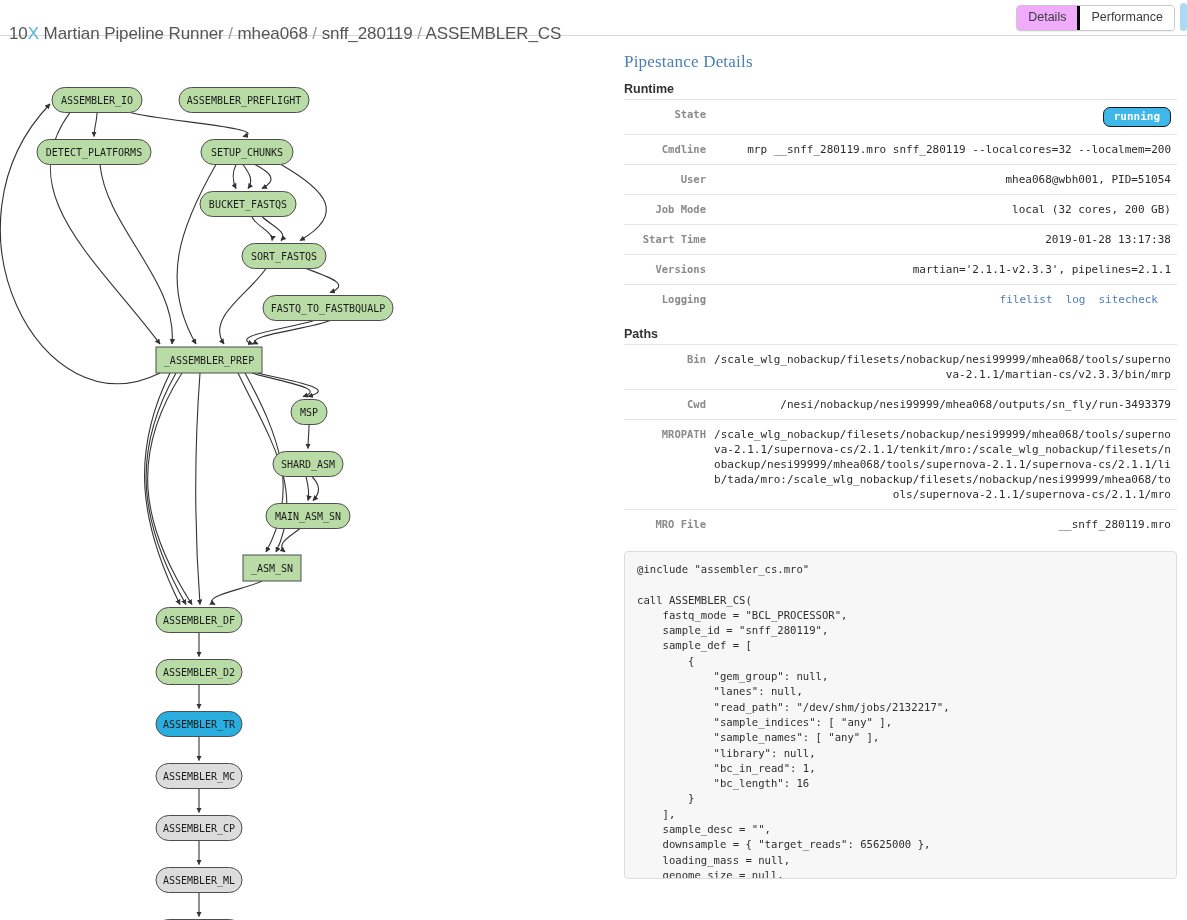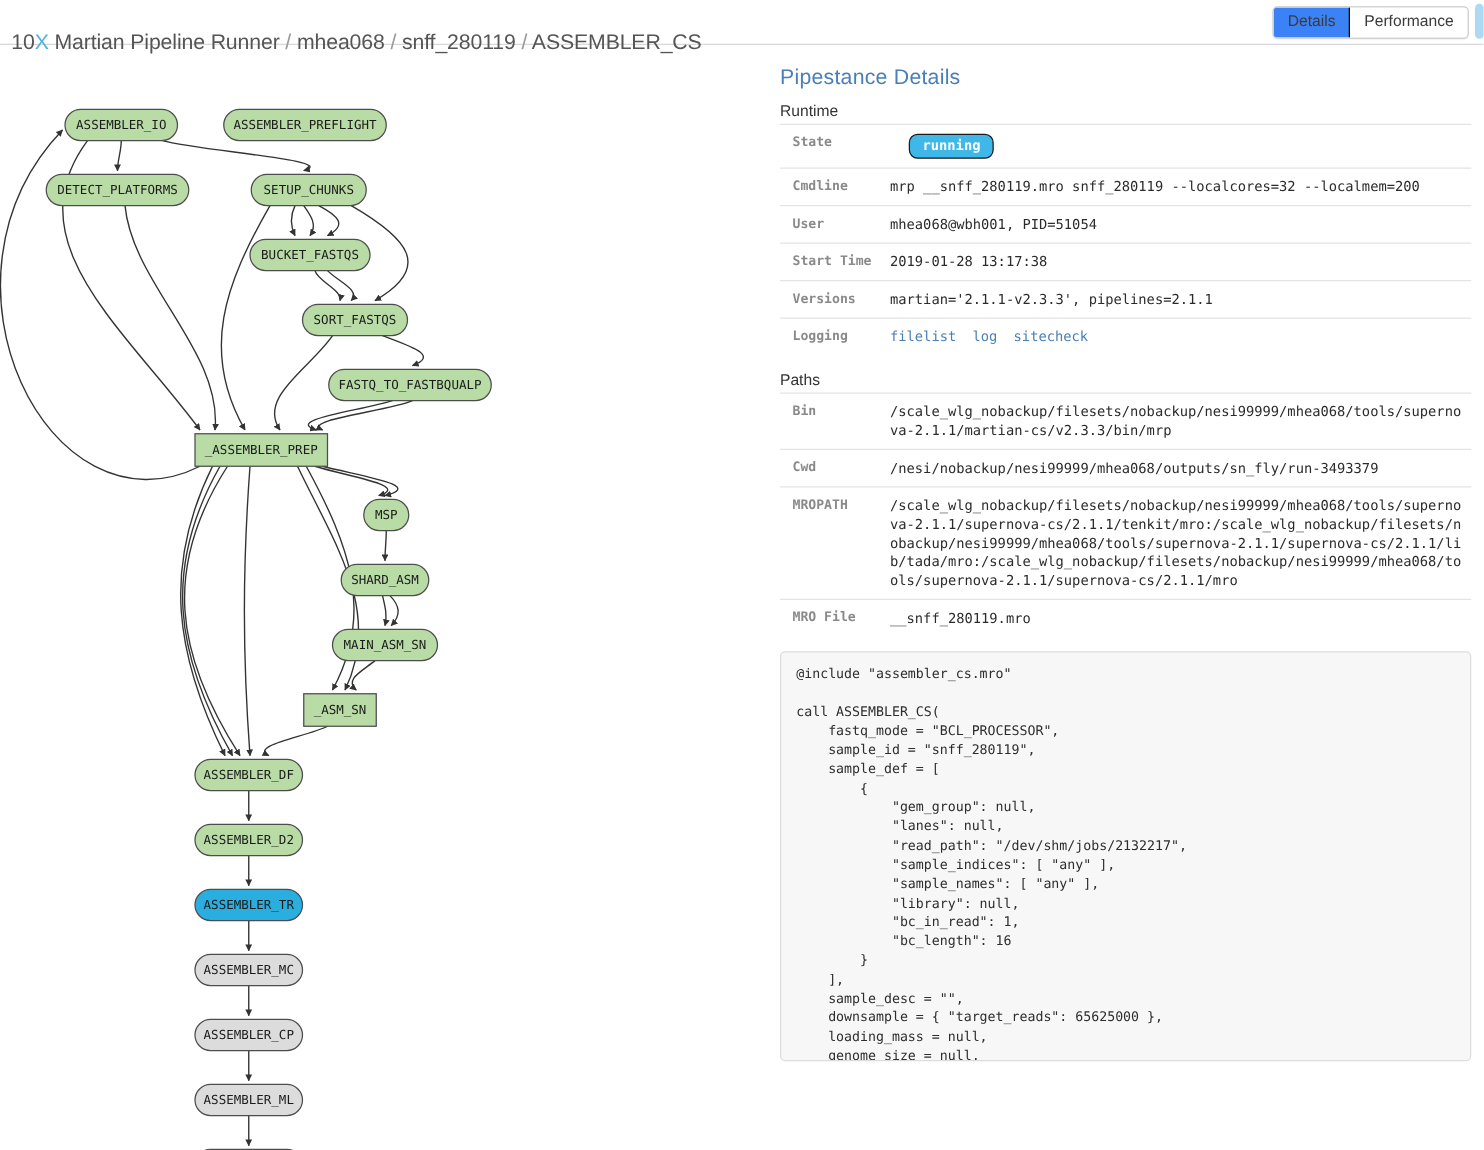--- a/index.html
+++ b/index.html
@@ -43,22 +43,22 @@
   #tabgroup .tab {
     font-size: 12.5px;
     color: #3b3b3b;
     padding: 5px 11px 6px 11px;
     background: #ffffff;
     cursor: pointer;
     line-height: 13px;
     white-space: nowrap;
   }
   #tabgroup .tab.active {
-    background: #3b82f6;
-    border-right: 1px solid #000000;
+    background: #f0abfc;
+    border-right: 3px solid #000000;
   }
   #scrollnub {
     position: absolute;
     right: 0; top: 3px;
     width: 7px; height: 28px;
     background: #aed9f3;
     border-radius: 4px;
   }
 
   
@@ -85,39 +85,39 @@
 
   
   #details-col {
     position: absolute;
     left: 610px; top: 0;
     width: 577px; height: 884px;
     padding: 8px 10px 0 14px;
     overflow: hidden;
   }
   #panel-title {
-    font-family: Liberation Sans, sans-serif;
+    font-family: Liberation Serif, serif;
     font-size: 17px;
     color: #4a7fb5;
     font-weight: normal;
     margin: 8px 0 10px 0;
     letter-spacing: 0.2px;
   }
   .section-head {
     font-size: 12.5px;
-    font-weight: normal;
+    font-weight: bold;
     color: #333;
     margin: 0 0 3px 0;
   }
   table.kv {
     width: 100%;
     border-collapse: collapse;
     table-layout: fixed;
   }
-  table.kv tr { border-top: 1px solid #e4e4e4; }
+  table.kv tr { border-top: 1px solid #e4e4e4; text-align: right; }
   table.kv td {
     padding: 7px 6px 7px 0;
     vertical-align: top;
     font-family: "DejaVu Sans Mono", "Liberation Mono", monospace;
     font-size: 11px;
     line-height: 15px;
     color: #2b2b2b;
     word-break: break-all;
   }
   table.kv td.k {
@@ -321,20 +321,24 @@
           </tr>
           <tr>
             <td class="k">Cmdline</td>
             <td>mrp __snff_280119.mro snff_280119 --localcores=32 --localmem=200</td>
           </tr>
           <tr>
             <td class="k">User</td>
             <td>mhea068@wbh001, PID=51054</td>
           </tr>
           <tr>
+            <td class="k">Job Mode</td>
+            <td>local (32 cores, 200 GB)</td>
+          </tr>
+          <tr>
             <td class="k">Start Time</td>
             <td>2019-01-28 13:17:38</td>
           </tr>
           <tr>
             <td class="k">Versions</td>
             <td>martian='2.1.1-v2.3.3', pipelines=2.1.1</td>
           </tr>
           <tr>
             <td class="k">Logging</td>
             <td><span class="lnk">filelist</span><span class="lnk">log</span><span class="lnk">sitecheck</span></td>

